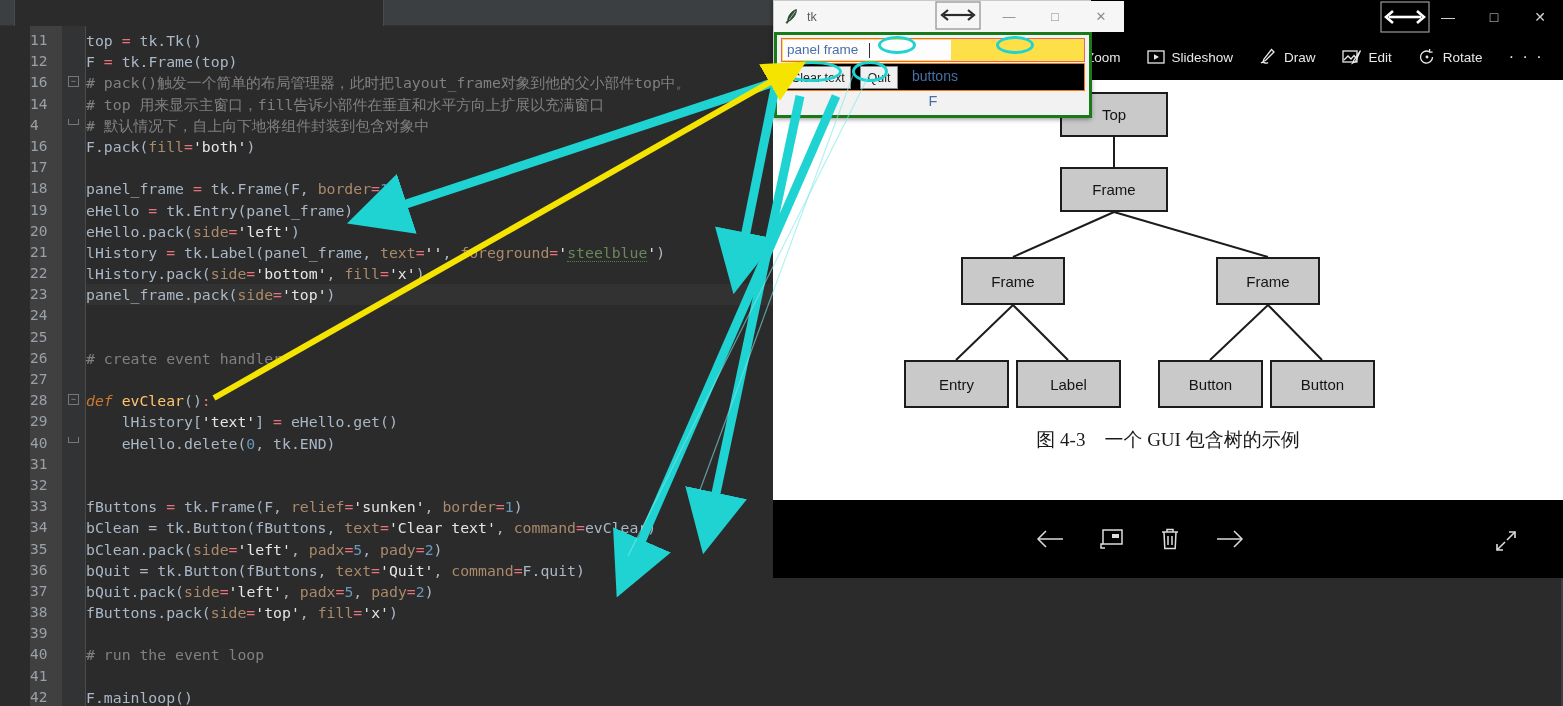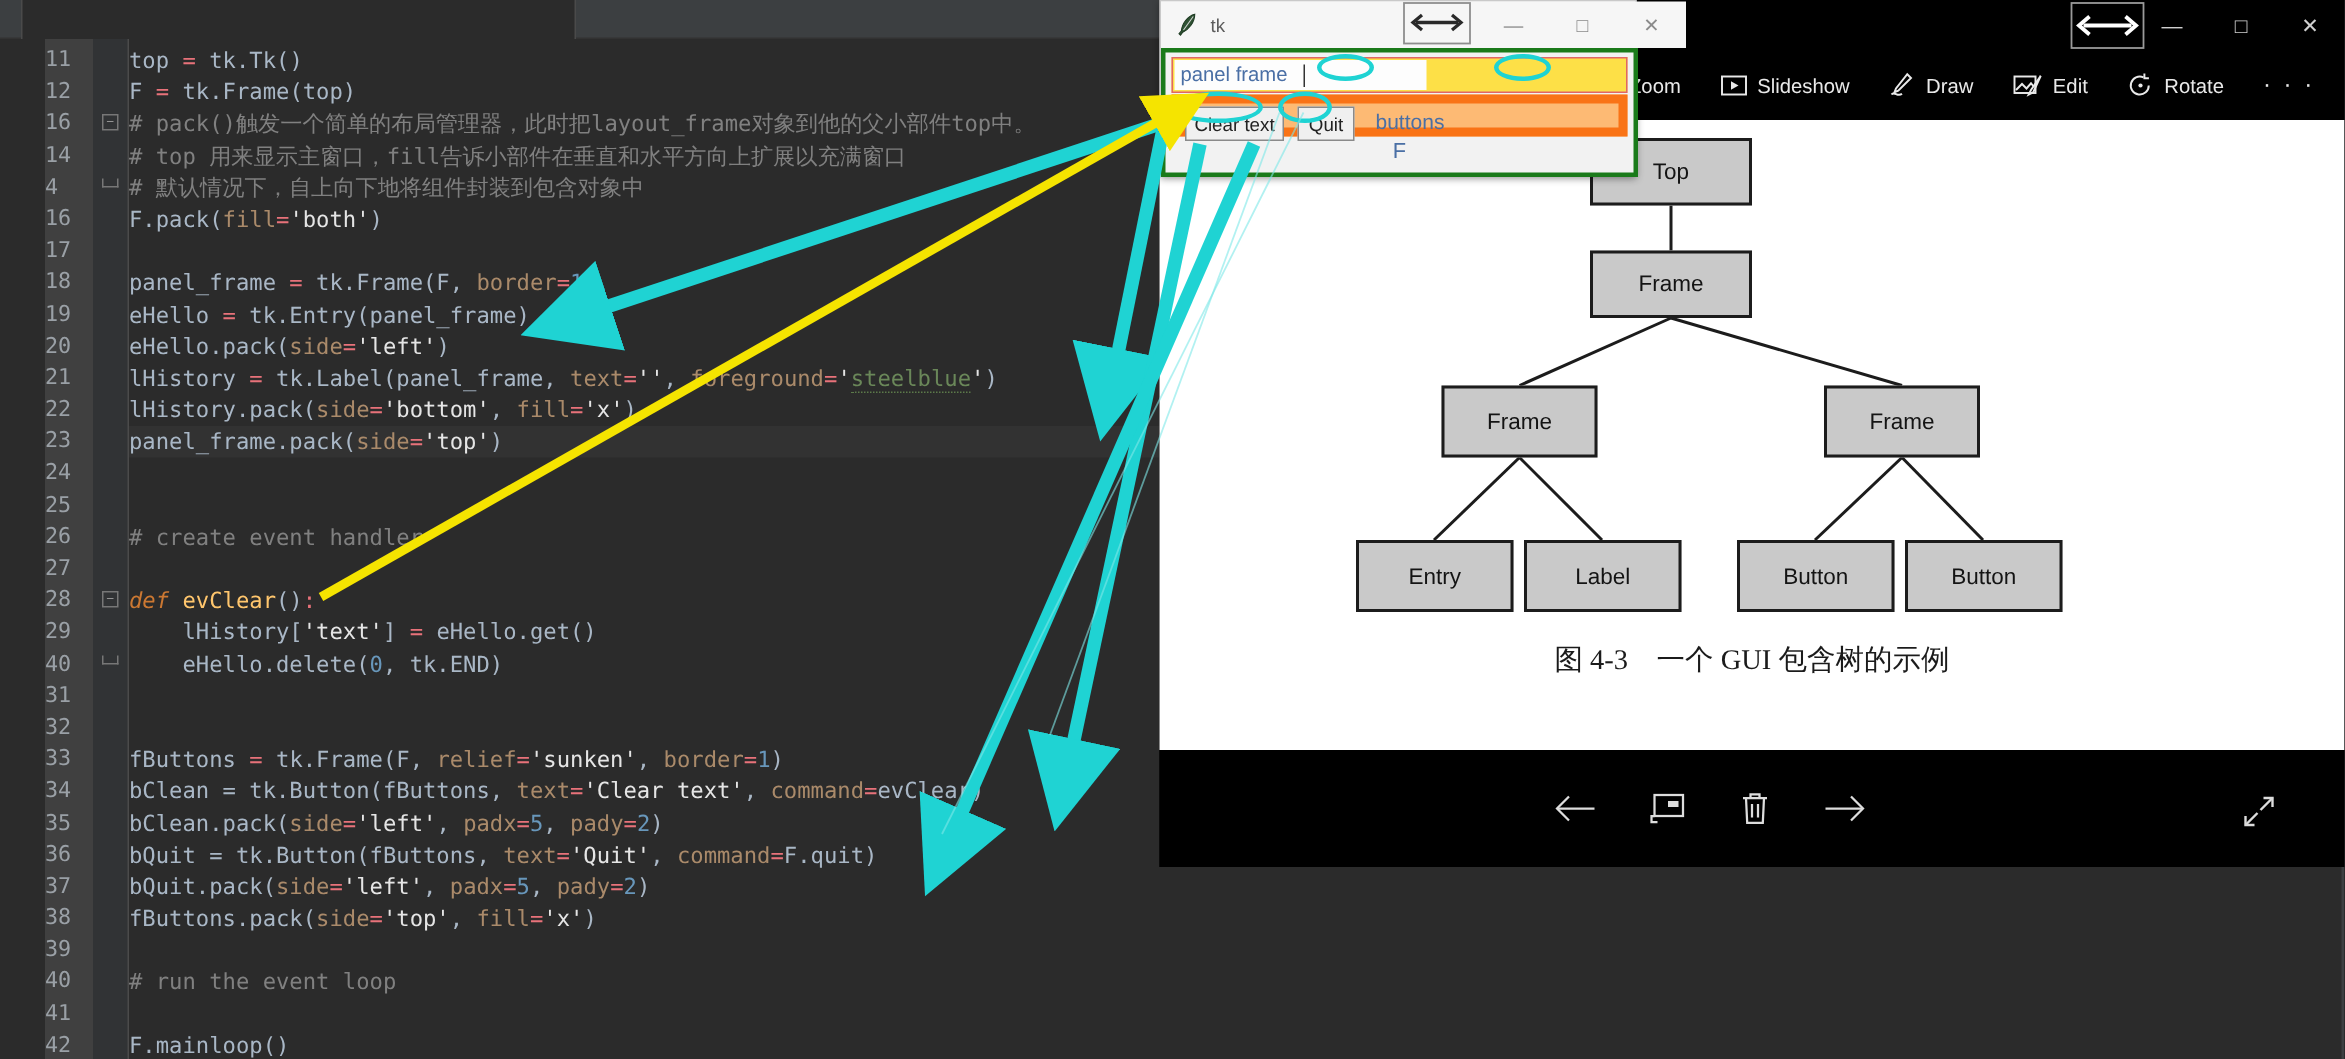--- a/index.html
+++ b/index.html
@@ -142,21 +142,21 @@
     position:absolute; left:1px; top:1px; width:168px; height:20px;
     background:#fdfdfd; border:0;
   }
   #tk-entry-text {
     position:absolute; left:4px; top:2px; font-size:13.5px; color:#4a6fa5;
     font-family:"Liberation Sans", sans-serif;
   }
   #tk-entry-caret { position:absolute; left:86px; top:3px; width:1px; height:15px; background:#333; }
   #tk-buttonsrow {
     position:absolute; left:4px; top:28px; right:4px; height:28px;
-    border:6px solid #f97316; background:#fdba74;
+    border:1px solid #f97316; background:#000000;
   }
   .tk-btn {
     position:absolute; top:2px; height:23px; background:#f0f0f0;
     border:1px solid #8a8a8a; display:flex; align-items:center; justify-content:center;
     font-size:12.5px; color:#222; font-family:"Liberation Sans", sans-serif;
   }
   #tk-buttons-label {
     position:absolute; left:130px; top:4px; font-size:14px; color:#4a6fa5;
   }
   #tk-F-label {

